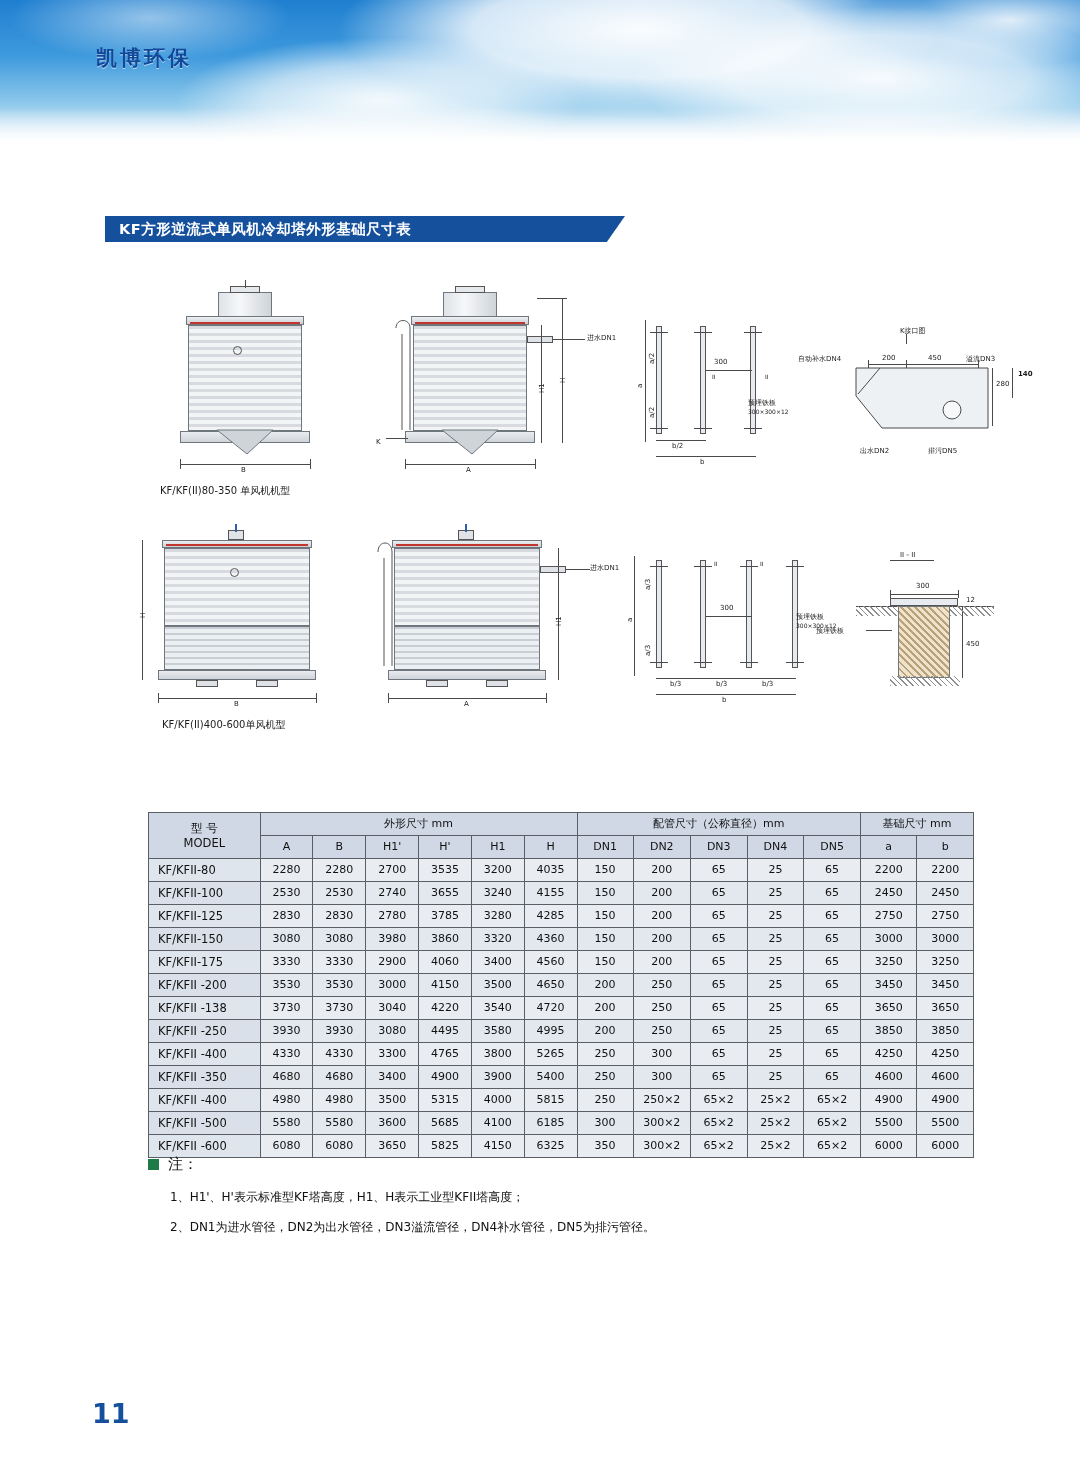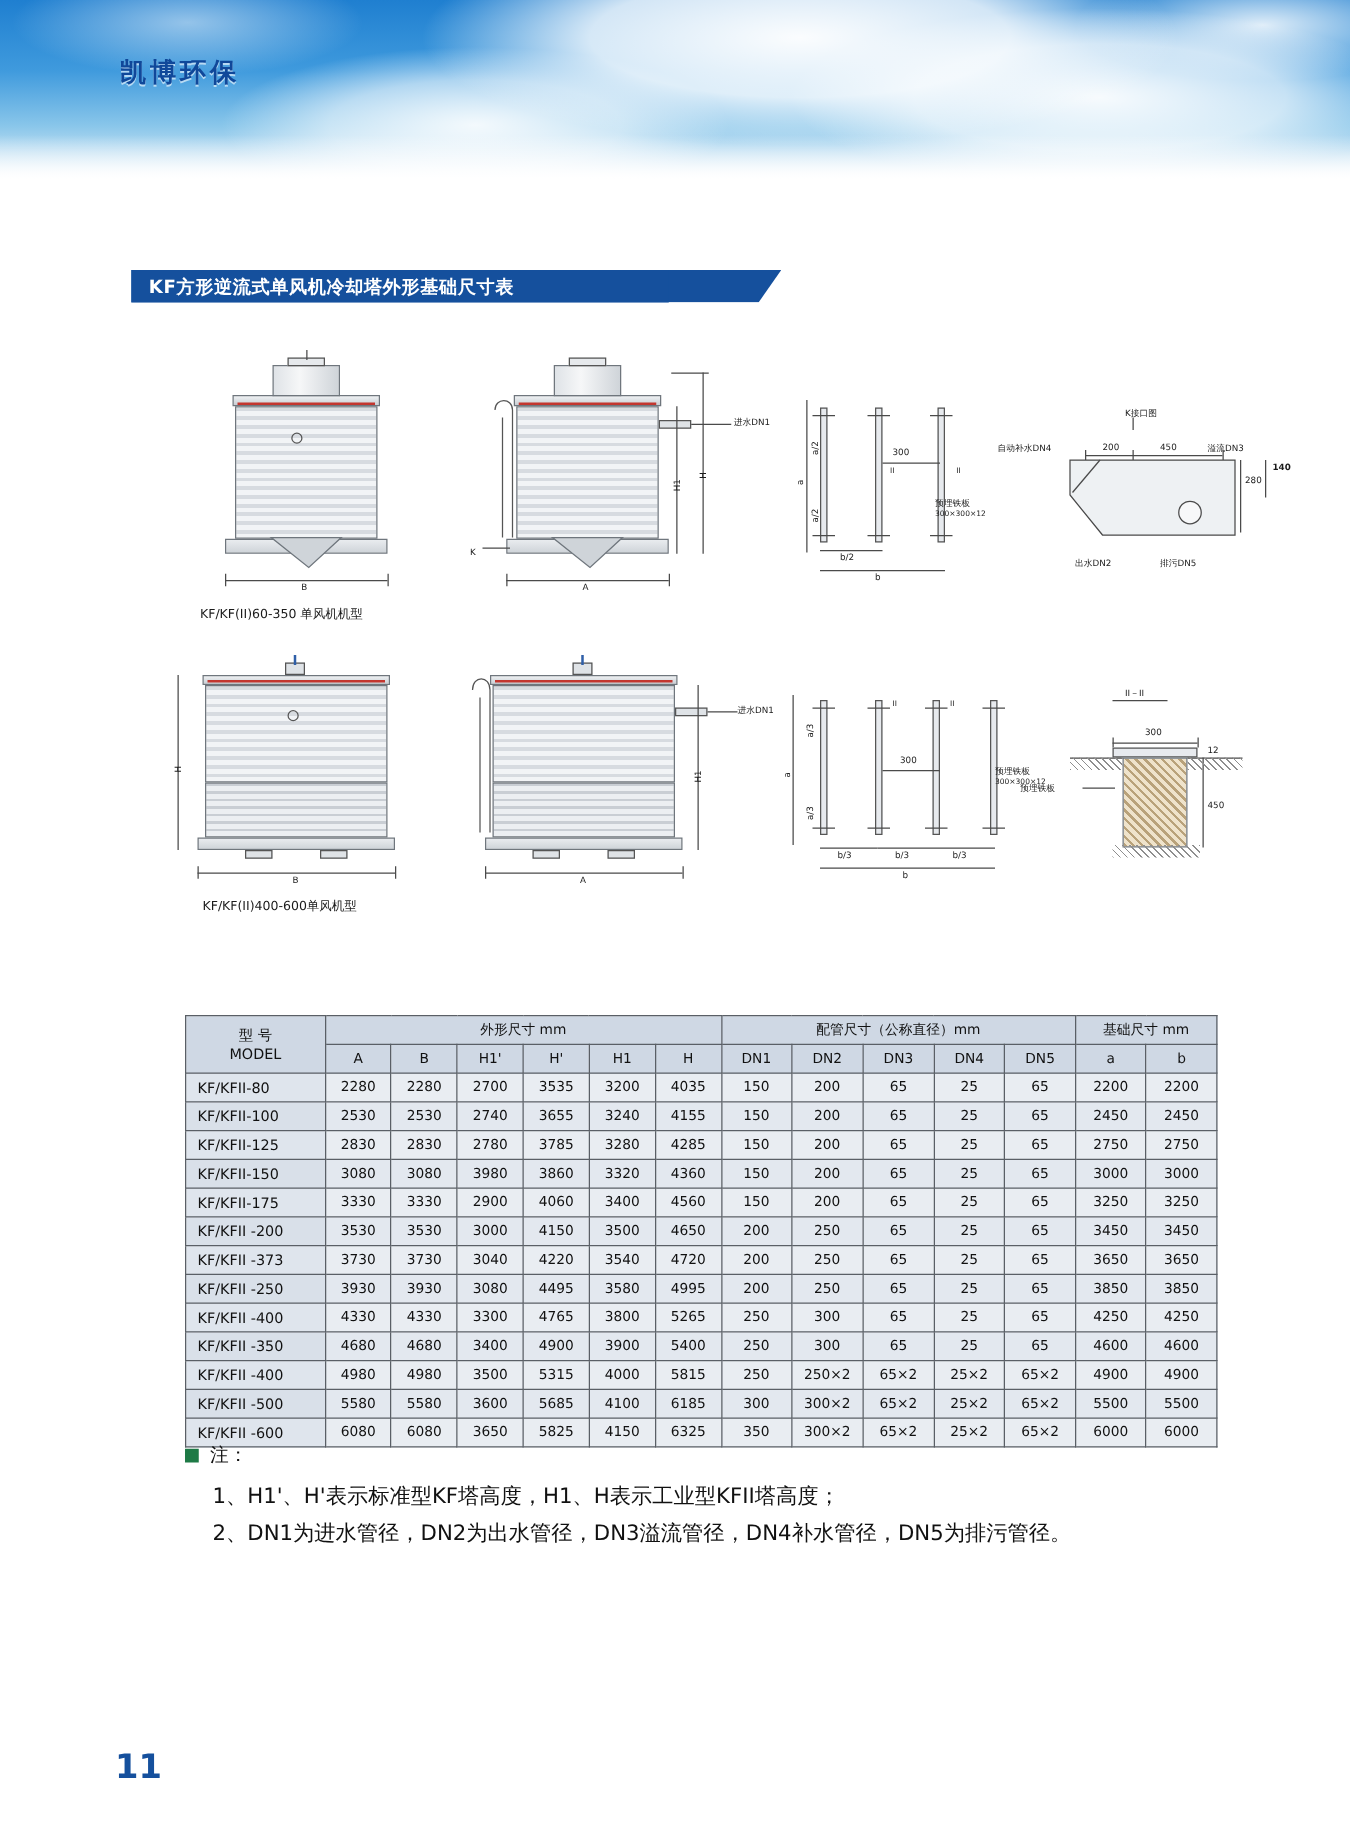--- a/index.html
+++ b/index.html
@@ -225,21 +225,21 @@
     align-items: center;
     font-size: 15px;
     margin-bottom: 8px;
   }
   .notes-square {
     width: 11px; height: 11px;
     background: #1e7a46;
     margin-right: 9px;
   }
   .note-line {
-    font-size: 17px;
+    font-size: 12px;
     line-height: 30px;
     padding-left: 22px;
   }
 
   
   .page-num {
     position: absolute;
     left: 92px;
     top: 1398px;
     font-family: "DejaVu Sans", sans-serif;
@@ -282,21 +282,21 @@
     <div class="tower tower-base" style="left:80px; top:153px; width:130px; height:12px;"></div>
 
     <svg width="60" height="28" style="position:absolute; left:115px; top:150px;">
       <polygon points="2,2 58,2 32,26" fill="#cfd4d9" stroke="#6f767d" stroke-width="1"></polygon>
     </svg>
 
     <div class="dim-line-h" style="left:80px; top:186px; width:130px;"></div>
     <div class="dim-line-v" style="left:80px; top:181px; height:10px;"></div>
     <div class="dim-line-v" style="left:210px; top:181px; height:10px;"></div>
     <div class="tiny" style="left:141px; top:188px;">B</div>
-    <div class="dwg-label" style="left:60px; top:206px;">KF/KF(II)60-350  单风机机型</div>
+    <div class="dwg-label" style="left:60px; top:206px;">KF/KF(II)80-350  单风机机型</div>
   </div>
 
   <div>
     <div class="tower fan-cyl" style="left:343px; top:14px; width:54px; height:26px;"></div>
     <div class="thin-rect" style="left:355px; top:8px; width:30px; height:7px; background:#e6e9ec;"></div>
     <div class="tower tower-top" style="left:311px; top:38px; width:118px; height:9px;"></div>
     <div class="redline" style="left:315px; top:44px; width:110px; height:1.5px;"></div>
     <div class="tower tower-body" style="left:313px; top:47px; width:114px; height:106px;"></div>
 
     <svg width="26" height="118" style="position:absolute; left:290px; top:36px;">
@@ -625,21 +625,21 @@
         <td>4650</td>
         <td>200</td>
         <td>250</td>
         <td>65</td>
         <td>25</td>
         <td>65</td>
         <td>3450</td>
         <td>3450</td>
       </tr>
       <tr>
-        <td class="model-cell">KF/KFII -373</td>
+        <td class="model-cell">KF/KFII -138</td>
         <td>3730</td>
         <td>3730</td>
         <td>3040</td>
         <td>4220</td>
         <td>3540</td>
         <td>4720</td>
         <td>200</td>
         <td>250</td>
         <td>65</td>
         <td>25</td>

